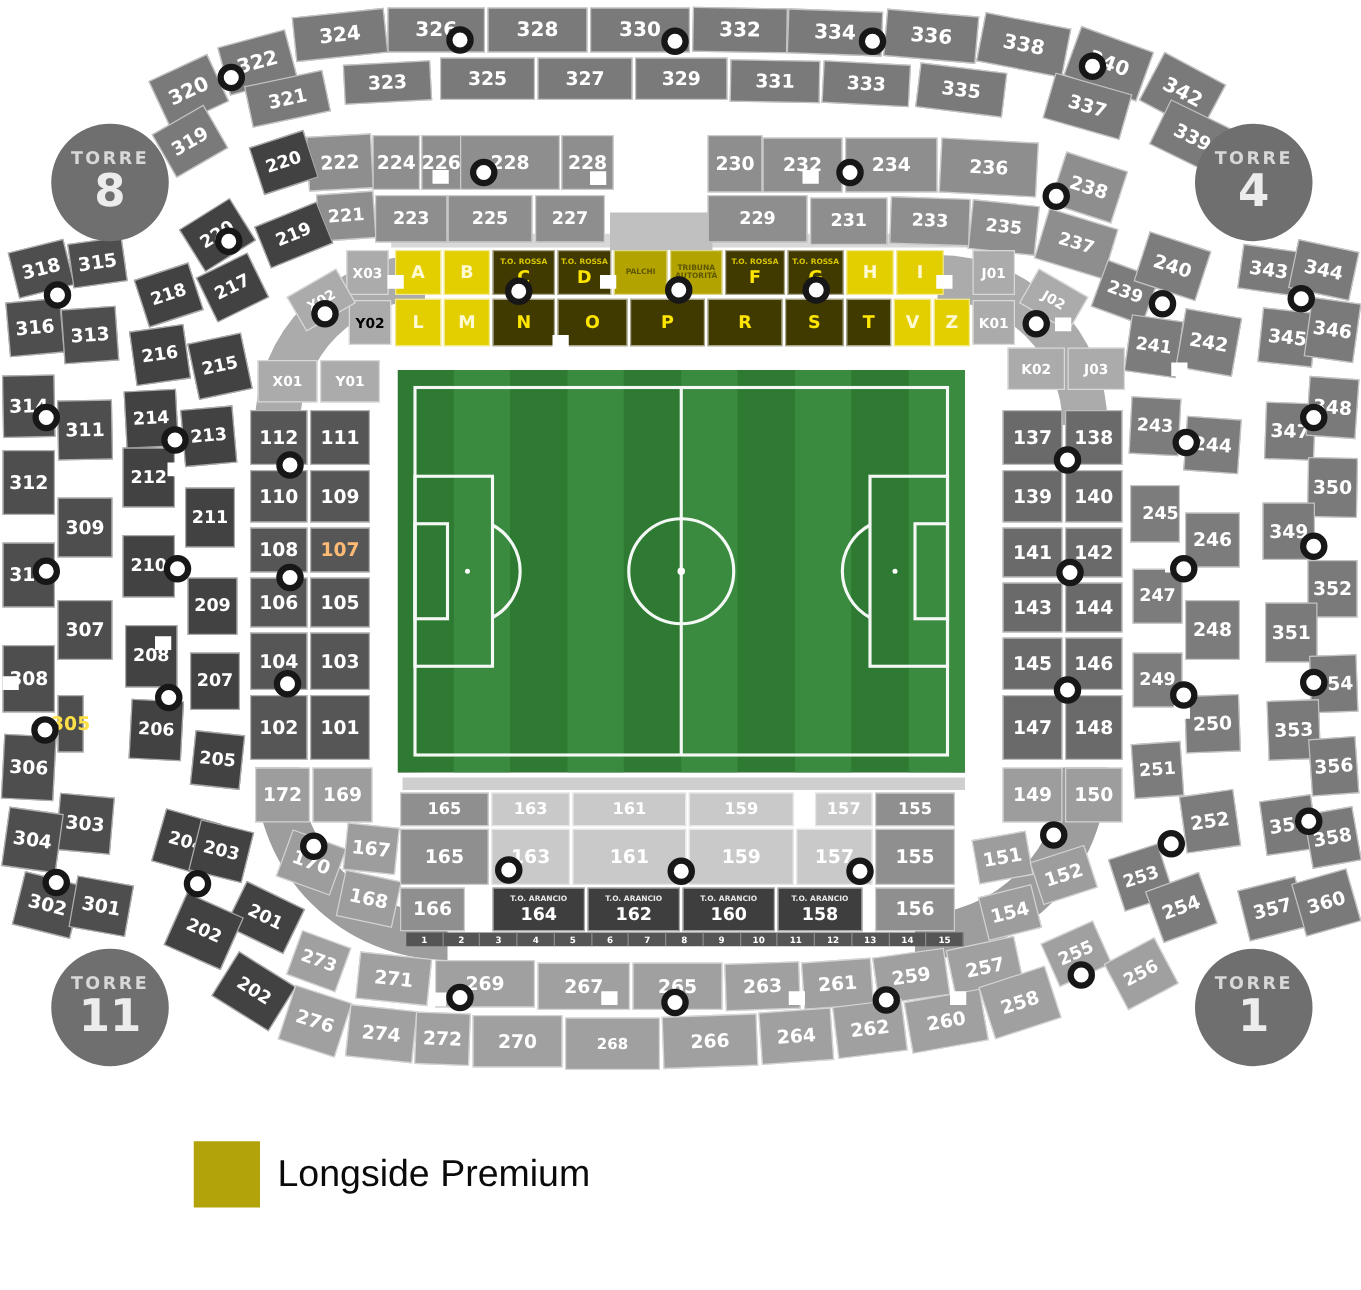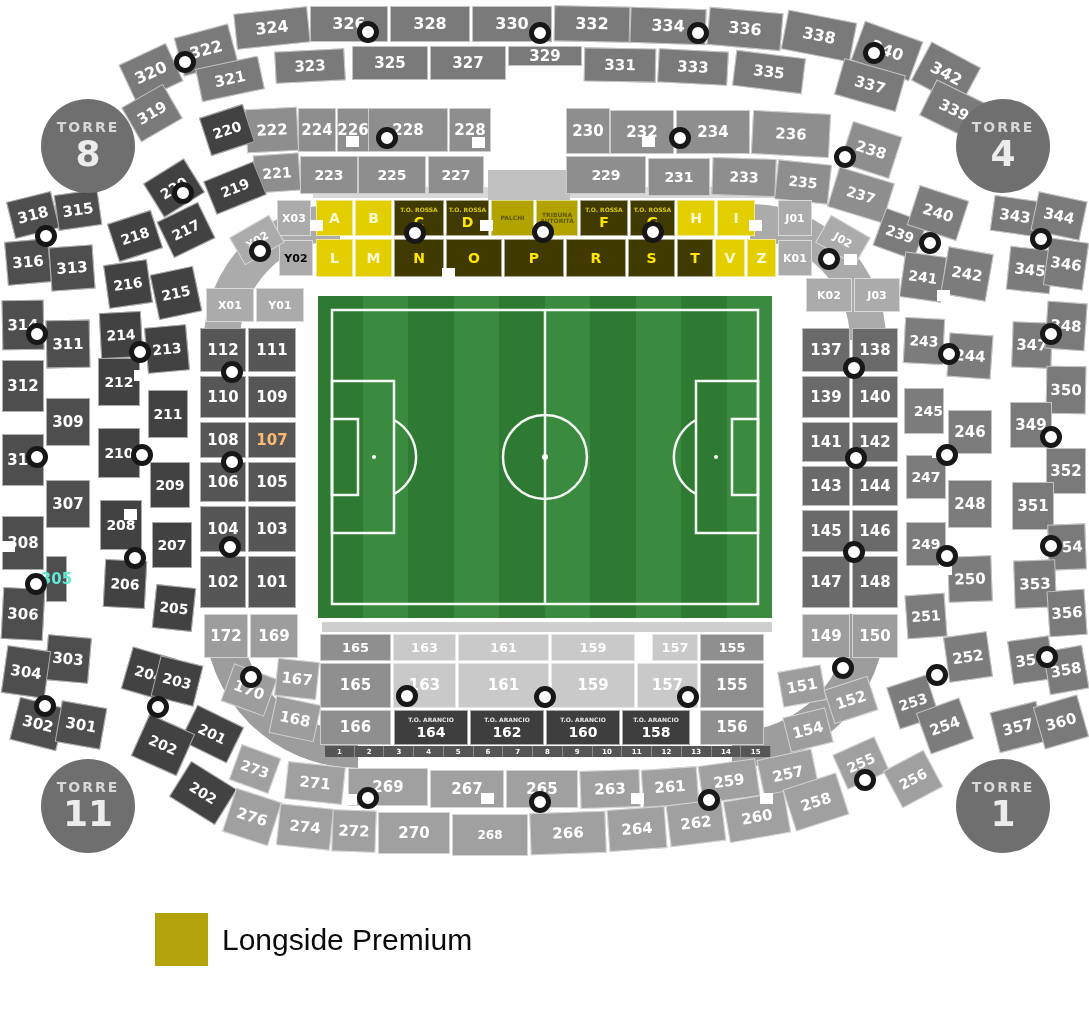--- a/index.html
+++ b/index.html
@@ -136,21 +136,21 @@
     </div>
     <div class="sec" style="left: 275px; top: 50px; width: 70px; height: 32px; background: rgb(122, 122, 122); transform: rotate(-3deg); color: rgb(255, 255, 255);">
       <div class="m" style="font-size: 15px;">323</div>
     </div>
     <div class="sec" style="left: 352px; top: 46px; width: 76px; height: 34px; background: rgb(122, 122, 122); color: rgb(255, 255, 255);">
       <div class="m" style="font-size: 15px;">325</div>
     </div>
     <div class="sec" style="left: 430px; top: 46px; width: 76px; height: 34px; background: rgb(122, 122, 122); color: rgb(255, 255, 255);">
       <div class="m" style="font-size: 15px;">327</div>
     </div>
-    <div class="sec" style="left: 508px; top: 46px; width: 74px; height: 20px; background: rgb(122, 122, 122); color: rgb(255, 255, 255);">
+    <div class="sec" style="left: 508px; top: 46px; width: 74px; height: 34px; background: rgb(122, 122, 122); color: rgb(255, 255, 255);">
       <div class="m" style="font-size: 15px;">329</div>
     </div>
     <div class="sec" style="left: 584px; top: 48px; width: 72px; height: 34px; background: rgb(122, 122, 122); transform: rotate(1deg); color: rgb(255, 255, 255);">
       <div class="m" style="font-size: 15px;">331</div>
     </div>
     <div class="sec" style="left: 658px; top: 50px; width: 70px; height: 34px; background: rgb(122, 122, 122); transform: rotate(3deg); color: rgb(255, 255, 255);">
       <div class="m" style="font-size: 15px;">333</div>
     </div>
     <div class="sec" style="left: 734px; top: 54px; width: 70px; height: 36px; background: rgb(122, 122, 122); transform: rotate(7deg); color: rgb(255, 255, 255);">
       <div class="m" style="font-size: 15px;">335</div>
@@ -190,21 +190,21 @@
     </div>
     <div class="sec" style="left: 2px; top: 434px; width: 42px; height: 52px; background: rgb(78, 78, 78); color: rgb(255, 255, 255);">
       <div class="m" style="font-size: 15px;">310</div>
     </div>
     <div class="sec" style="left: 46px; top: 480px; width: 44px; height: 48px; background: rgb(78, 78, 78); color: rgb(255, 255, 255);">
       <div class="m" style="font-size: 15px;">307</div>
     </div>
     <div class="sec" style="left: 2px; top: 516px; width: 42px; height: 54px; background: rgb(78, 78, 78); color: rgb(255, 255, 255);">
       <div class="m" style="font-size: 15px;">308</div>
     </div>
-    <div class="sec" style="left: 46px; top: 556px; width: 21px; height: 46px; background: rgb(78, 78, 78); color: #5eead4;">
+    <div class="sec" style="left: 46px; top: 556px; width: 21px; height: 46px; background: rgb(78, 78, 78); color: #fde047;">
       <div class="m" style="font-size: 15px;">305</div>
     </div>
     <div class="sec" style="left: 2px; top: 588px; width: 42px; height: 52px; background: rgb(78, 78, 78); transform: rotate(3deg); color: rgb(255, 255, 255);">
       <div class="m" style="font-size: 15px;">306</div>
     </div>
     <div class="sec" style="left: 46px; top: 636px; width: 44px; height: 46px; background: rgb(78, 78, 78); transform: rotate(5deg); color: rgb(255, 255, 255);">
       <div class="m" style="font-size: 15px;">303</div>
     </div>
     <div class="sec" style="left: 4px; top: 648px; width: 44px; height: 48px; background: rgb(78, 78, 78); transform: rotate(8deg); color: rgb(255, 255, 255);">
       <div class="m" style="font-size: 15px;">304</div>
@@ -726,21 +726,21 @@
     </div>
     <div class="sec" style="left: 551px; top: 663px; width: 84px; height: 45px; background: rgb(201, 201, 201); color: rgb(255, 255, 255);">
       <div class="m" style="font-size: 15px;">159</div>
     </div>
     <div class="sec" style="left: 637px; top: 663px; width: 61px; height: 45px; background: rgb(201, 201, 201); color: rgb(255, 255, 255);">
       <div class="m" style="font-size: 15px;">157</div>
     </div>
     <div class="sec" style="left: 700px; top: 663px; width: 64px; height: 45px; background: rgb(143, 143, 143); color: rgb(255, 255, 255);">
       <div class="m" style="font-size: 15px;">155</div>
     </div>
-    <div class="sec" style="left: 320px; top: 710px; width: 71px; height: 35px; background: rgb(143, 143, 143); color: rgb(255, 255, 255);">
+    <div class="sec" style="left: 320px; top: 710px; width: 52px; height: 35px; background: rgb(143, 143, 143); color: rgb(255, 255, 255);">
       <div class="m" style="font-size: 15px;">166</div>
     </div>
     <div class="sec" style="left: 394px; top: 710px; width: 74px; height: 35px; background: rgb(62, 62, 62); color: rgb(255, 255, 255);">
       <div class="t" style="color: rgb(232, 232, 232);">T.O. ARANCIO</div>
       <div class="m" style="font-size: 14px;">164</div>
     </div>
     <div class="sec" style="left: 470px; top: 710px; width: 74px; height: 35px; background: rgb(62, 62, 62); color: rgb(255, 255, 255);">
       <div class="t" style="color: rgb(232, 232, 232);">T.O. ARANCIO</div>
       <div class="m" style="font-size: 14px;">162</div>
     </div>

